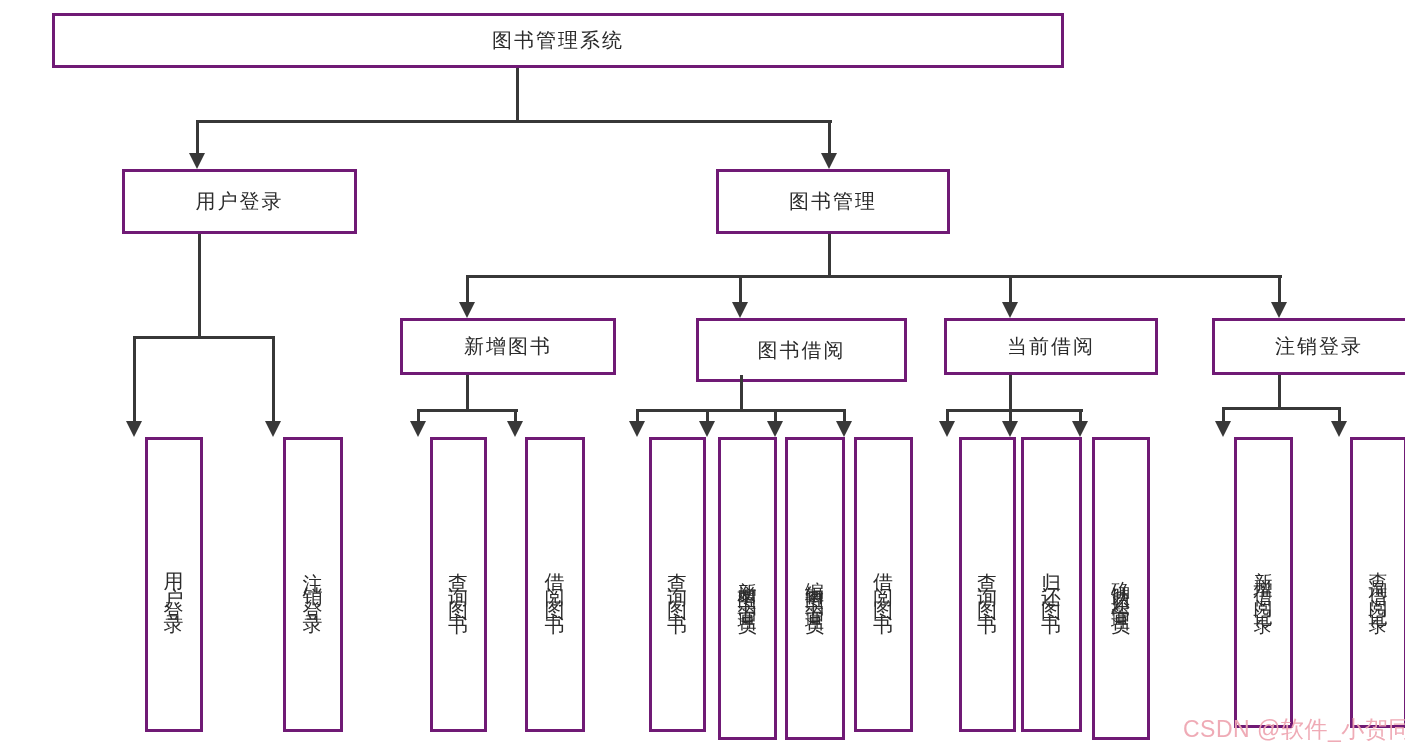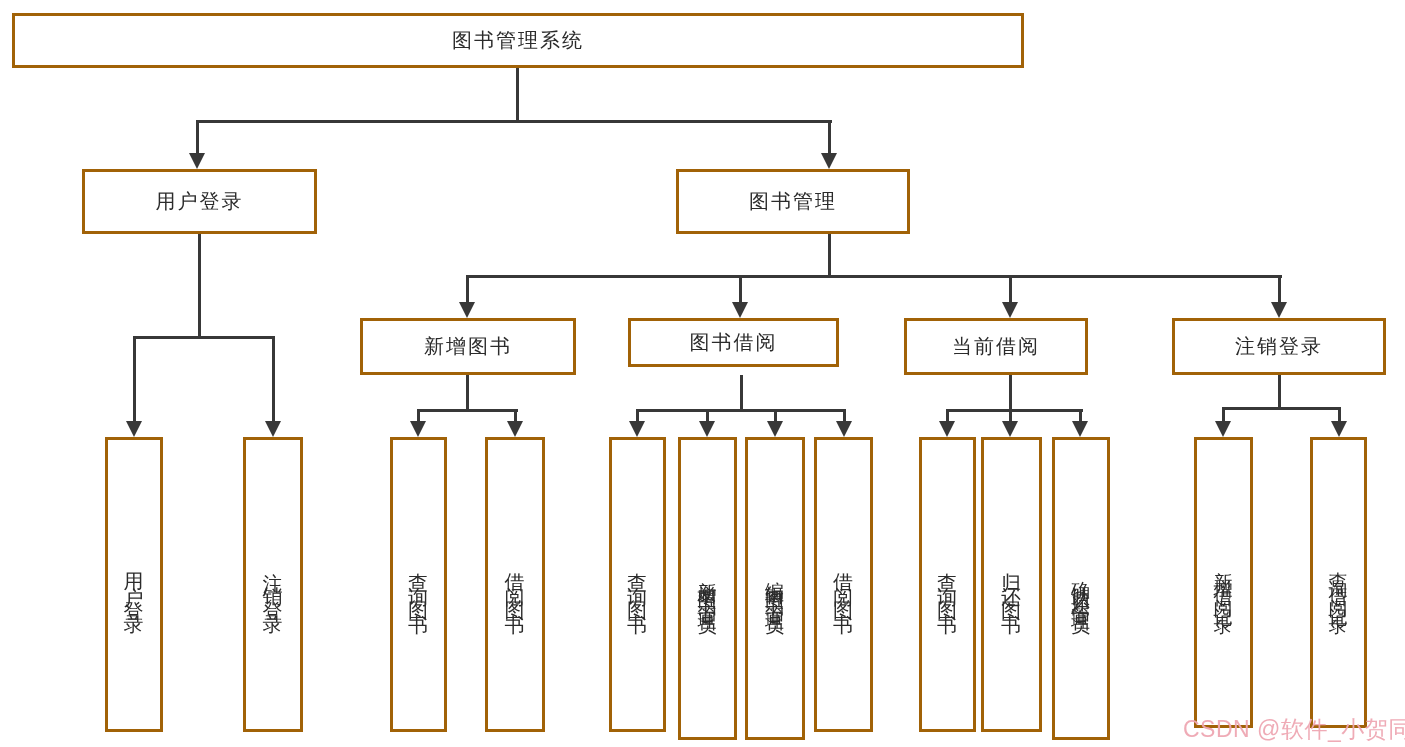--- a/index.html
+++ b/index.html
@@ -1,19 +1,19 @@
 <!DOCTYPE html>
 <html><head>
 <meta charset="utf-8">
 <style>
   html,body{margin:0;padding:0;background:#ffffff;}
   body{font-family:"Liberation Sans","DejaVu Sans",sans-serif;}
   #stage{position:relative;width:1405px;height:747px;background:#ffffff;overflow:hidden;}
-  .box{position:absolute;box-sizing:border-box;border:3px solid #a16207;background:#ffffff;
-       display:flex;align-items:center;justify-content:center;}
+  .box{position:absolute;box-sizing:border-box;border:3px solid #701a75;background:#ffffff;
+       display:flex;align-items:center;justify-content:center;margin-left:40px;}
   .box .lbl{font-size:20px;color:#2b2b2b;letter-spacing:2px;white-space:nowrap;}
   .box.v .vtext{writing-mode:vertical-rl;text-orientation:mixed;font-size:20px;color:#2b2b2b;
        letter-spacing:14px;line-height:1;}
   .box.v .vtext.med{font-size:19px;letter-spacing:9px;}
   .box.v .vtext.long{font-size:19px;letter-spacing:5px;}
   .ln{position:absolute;background:#383838;}
   .arr{position:absolute;width:0;height:0;border-left:8px solid transparent;
        border-right:8px solid transparent;border-top:16px solid #383838;}
   .watermark{position:absolute;left:1183px;top:714px;font-size:23px;letter-spacing:0.5px;
        color:rgba(238,167,178,0.95);white-space:nowrap;z-index:50;}
@@ -55,24 +55,24 @@
   <div class="ln" style="left:739px;top:275px;width:3px;height:27px"></div>
   <div class="arr" style="left:732px;top:302px"></div>
   <div class="ln" style="left:1009px;top:275px;width:3px;height:27px"></div>
   <div class="arr" style="left:1002px;top:302px"></div>
   <div class="ln" style="left:1278px;top:275px;width:3px;height:27px"></div>
   <div class="arr" style="left:1271px;top:302px"></div>
 
   <div class="box" style="left:360px;top:318px;width:216px;height:57px">
     <span class="lbl">新增图书</span>
   </div>
-  <div class="box" style="left:628px;top:318px;width:211px;height:49px">
+  <div class="box" style="left:656px;top:318px;width:211px;height:64px">
     <span class="lbl">图书借阅</span>
   </div>
-  <div class="box" style="left:904px;top:318px;width:184px;height:57px">
+  <div class="box" style="left:904px;top:318px;width:214px;height:57px">
     <span class="lbl">当前借阅</span>
   </div>
   <div class="box" style="left:1172px;top:318px;width:214px;height:57px">
     <span class="lbl">注销登录</span>
   </div>
 
   <div class="ln" style="left:466px;top:375px;width:3px;height:34px"></div>
   <div class="ln" style="left:417px;top:409px;width:101px;height:3px"></div>
   <div class="ln" style="left:417px;top:409px;width:3px;height:12px"></div>
   <div class="arr" style="left:410px;top:421px"></div>

